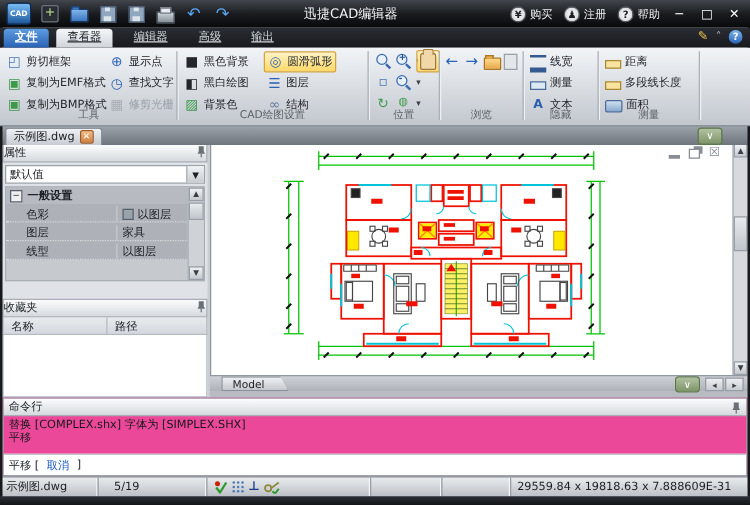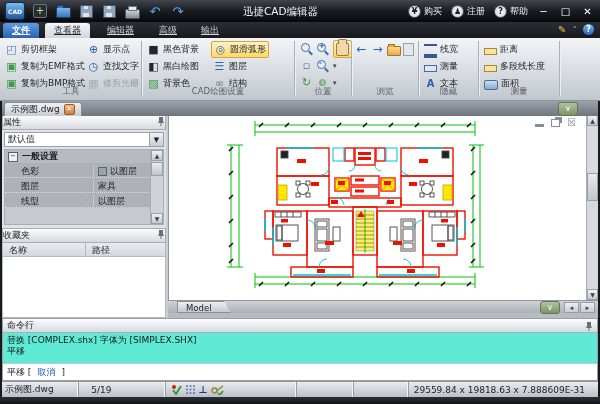--- a/index.html
+++ b/index.html
@@ -94,21 +94,21 @@
   .mmin{width:9px;height:3px;background:#878d94;margin-top:5px;}
   .mres{width:7px;height:6px;border:1.5px solid #878d94;box-shadow:3px -3px 0 -1px #878d94;}
   .mclo{color:#878d94;font-size:10px;font-weight:bold;line-height:9px;}
   .vscroll{position:absolute;left:586px;top:115px;width:12px;height:185px;background:#d6d9de;border-left:1px solid #a8aeb5;box-sizing:border-box;z-index:45;}
   .bstrip{position:absolute;left:168px;top:300px;width:430px;height:13px;background:linear-gradient(#ced2d7,#aeb2b8);border-top:1px solid #9298a0;box-sizing:border-box;z-index:45;}
   .mtab{position:absolute;left:9px;top:0;width:54px;height:12px;background:linear-gradient(#eef0f3,#c4c9cf);border:1px solid #8a9098;clip-path:polygon(0 0,calc(100% - 7px) 0,100% 100%,0 100%);padding-left:8px;line-height:12px;box-sizing:border-box;font-size:8.5px;}
   .harr{position:absolute;top:1px;width:15px;height:11px;background:linear-gradient(#eceef1,#c8ccd2);border:1px solid #989ea6;text-align:center;line-height:10px;font-size:7px;color:#3a3f46;box-sizing:border-box;}
   .gap5{position:absolute;left:168px;top:313px;width:430px;height:5px;background:#b8bcc2;z-index:44;}
 
   
-  .cmd{position:absolute;left:2px;top:318px;width:596px;height:63px;z-index:50;background:#5eead4;border:1px solid #9aa0a7;box-sizing:border-box;}
+  .cmd{position:absolute;left:2px;top:318px;width:596px;height:63px;z-index:50;background:#ec4899;border:1px solid #9aa0a7;box-sizing:border-box;}
   .cmdhead{height:13px;background:linear-gradient(#fbfcfd,#d6dade);border-bottom:1px solid #a8aeb5;display:flex;align-items:center;justify-content:space-between;padding:0 4px;}
   .cmdbody{height:33px;padding:2px 4px;color:#16181c;line-height:11px;}
   .cmdin{position:absolute;left:0;bottom:0;width:100%;height:14px;border-top:1px solid #c2c7cd;display:flex;align-items:center;padding:8px 4px;box-sizing:border-box;background:#fff;}
   .blue{color:#1558c0;}
 
   
   .status{position:absolute;left:0;top:381px;width:600px;height:16px;background:linear-gradient(#e9ebee,#bcc1c7);border-top:1px solid #8f959d;display:flex;z-index:55;box-sizing:border-box;}
   .seg{border-right:1px solid #979da5;box-shadow:inset -1px 0 0 #f4f6f8;display:flex;align-items:center;padding:0 5px;box-sizing:border-box;white-space:nowrap;}
   .sico{display:flex;align-items:center;gap:3px;margin-right:4px;}
   .perp{color:#1a3a8a;font-size:10px;font-weight:bold;}
@@ -360,21 +360,21 @@
         <span class="vl">
             <span>以图层</span>
           </span>
       </div>
       <div class="pscroll">
         <span class="sbtn" style="top:0">▲</span>
         <span class="sthumb" style="top:12px;height:14px"></span>
         <span class="sbtn" style="bottom:0">▼</span>
       </div>
     </div>
-    <div class="phead" style="margin-top:3px">
+    <div class="phead" style="margin-top:14px">
       <span>收藏夹</span>
       <svg class="pin" width="8" height="10">
           <path d="M2 1h4v4l1 2H1l1-2z" fill="#6a7076"></path>
           <line x1="4" y1="7" x2="4" y2="10" stroke="#6a7076"></line>
         </svg>
     </div>
     <div class="fcols">
       <span class="c1">名称</span>
       <span class="c2">路径</span>
     </div>

